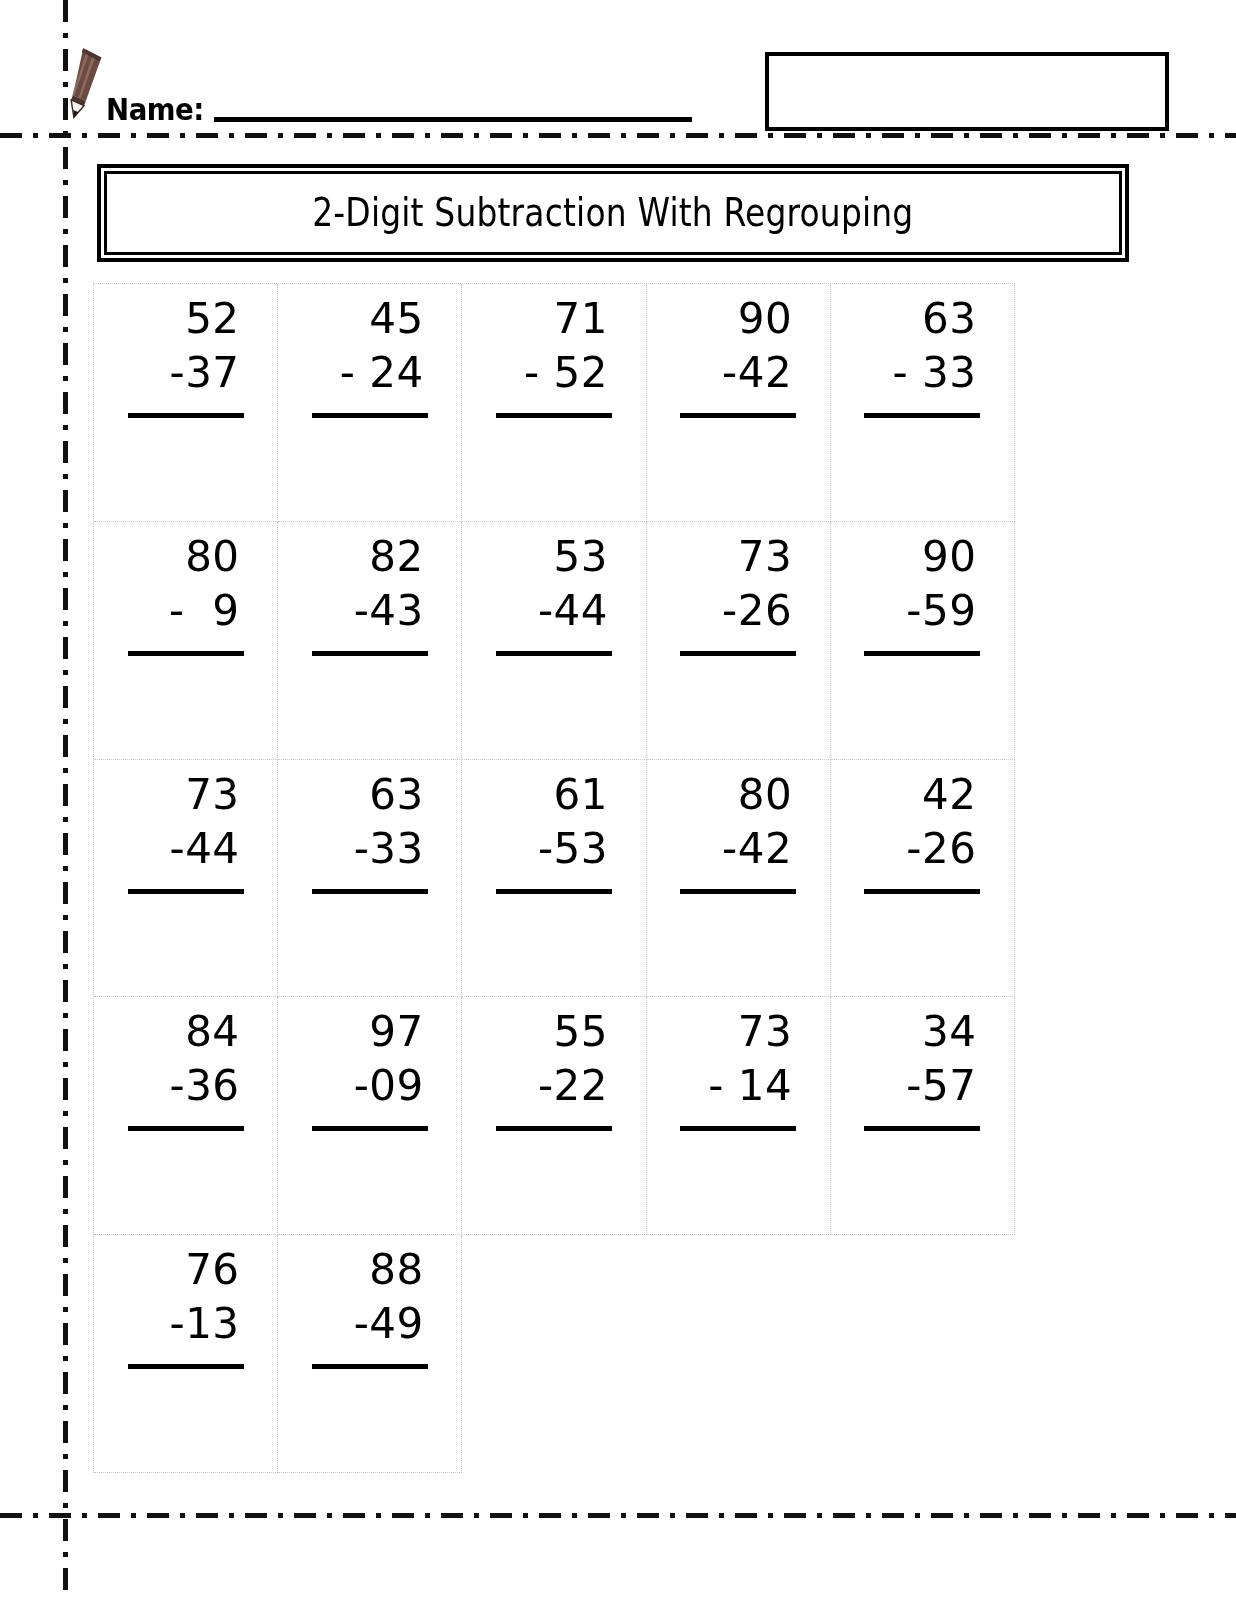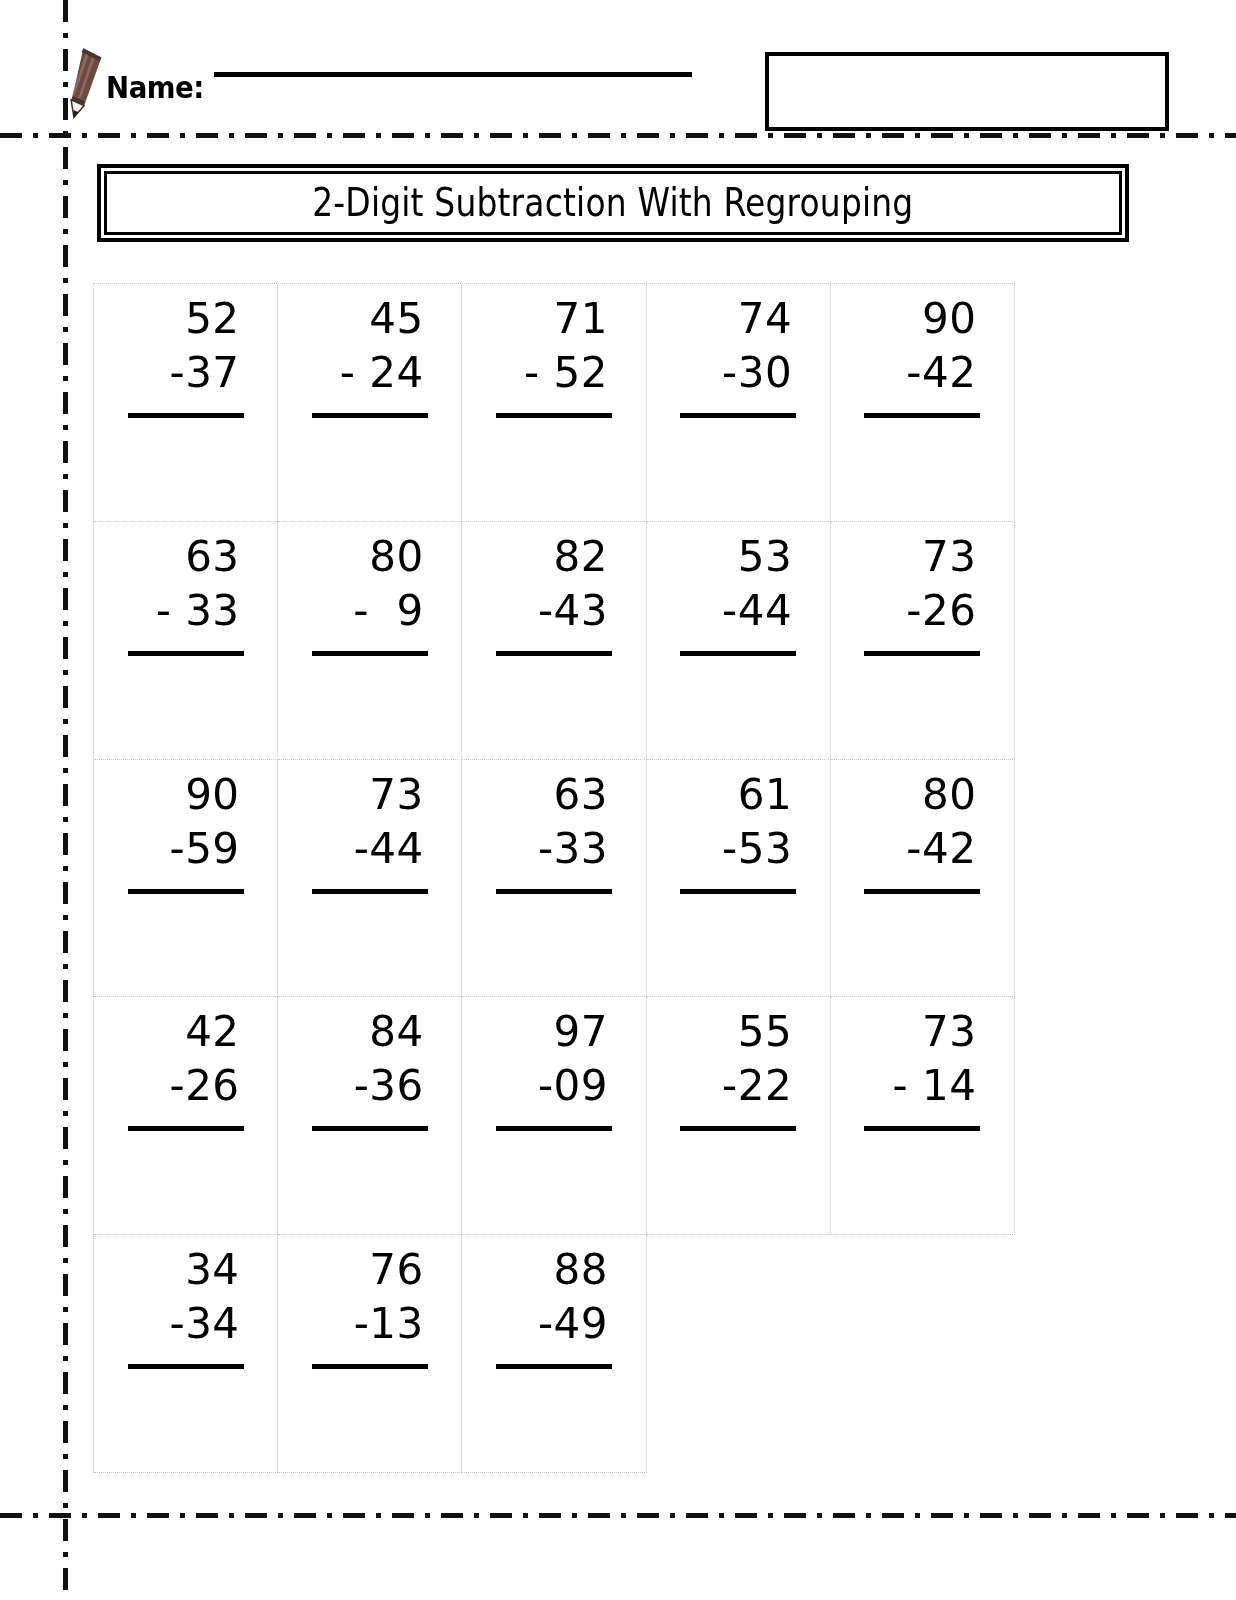--- a/index.html
+++ b/index.html
@@ -65,24 +65,24 @@
     left: 64px;
     top: 42px;
     width: 42px;
     height: 80px;
   }
 
   
   .name-row {
     position: absolute;
     left: 106px;
-    top: 72px;
+    top: 80px;
     height: 46px;
     display: flex;
-    align-items: flex-start;
+    align-items: flex-end;
   }
   .name-label {
     font-family: "DejaVu Sans", sans-serif;
     font-size: 30px;
     font-weight: 700;
     letter-spacing: -0.5px;
     line-height: 32px;
     transform: scaleX(0.92);
     transform-origin: left bottom;
     white-space: nowrap;
@@ -107,21 +107,21 @@
     background: #ffffff;
     box-sizing: border-box;
   }
 
   
   .title-banner {
     position: absolute;
     left: 97px;
     top: 164px;
     width: 1032px;
-    height: 78px;
+    height: 98px;
     border: 4px solid #000000;
     background: #ffffff;
     box-sizing: border-box;
     padding: 3px;
   }
   .title-banner-inner {
     width: 100%;
     height: 100%;
     border: 3px solid #000000;
     box-sizing: border-box;
@@ -244,25 +244,20 @@
           <div class="prob-stack"><span class="minuend">45</span><span class="subtrahend">- 24</span><span class="answer"></span></div>
         </div>
       </div>
       <div class="cell">
         <div class="problem">
           <div class="prob-stack"><span class="minuend">71</span><span class="subtrahend">- 52</span><span class="answer"></span></div>
         </div>
       </div>
       <div class="cell">
         <div class="problem">
-          <div class="prob-stack"><span class="minuend">74</span><span class="subtrahend">-30</span><span class="answer"></span></div>
-        </div>
-      </div>
-      <div class="cell">
-        <div class="problem">
           <div class="prob-stack"><span class="minuend">90</span><span class="subtrahend">-42</span><span class="answer"></span></div>
         </div>
       </div>
       <div class="cell">
         <div class="problem">
           <div class="prob-stack"><span class="minuend">63</span><span class="subtrahend">- 33</span><span class="answer"></span></div>
         </div>
       </div>
       <div class="cell">
         <div class="problem">
@@ -329,21 +324,21 @@
           <div class="prob-stack"><span class="minuend">55</span><span class="subtrahend">-22</span><span class="answer"></span></div>
         </div>
       </div>
       <div class="cell">
         <div class="problem">
           <div class="prob-stack"><span class="minuend">73</span><span class="subtrahend">- 14</span><span class="answer"></span></div>
         </div>
       </div>
       <div class="cell">
         <div class="problem">
-          <div class="prob-stack"><span class="minuend">34</span><span class="subtrahend">-34</span><span class="answer"></span></div>
+          <div class="prob-stack"><span class="minuend">34</span><span class="subtrahend">-57</span><span class="answer"></span></div>
         </div>
       </div>
       <div class="cell">
         <div class="problem">
           <div class="prob-stack"><span class="minuend">76</span><span class="subtrahend">-13</span><span class="answer"></span></div>
         </div>
       </div>
       <div class="cell">
         <div class="problem">
           <div class="prob-stack"><span class="minuend">88</span><span class="subtrahend">-49</span><span class="answer"></span></div>

